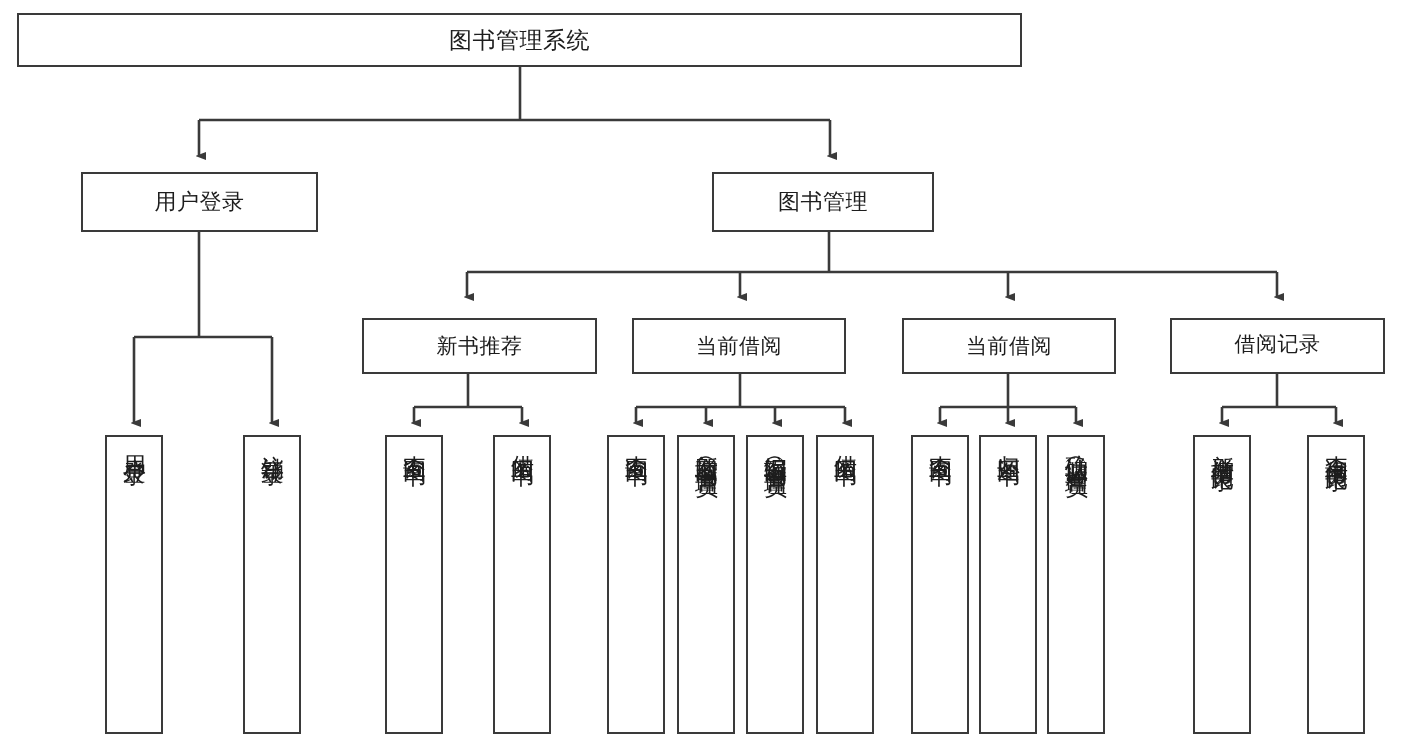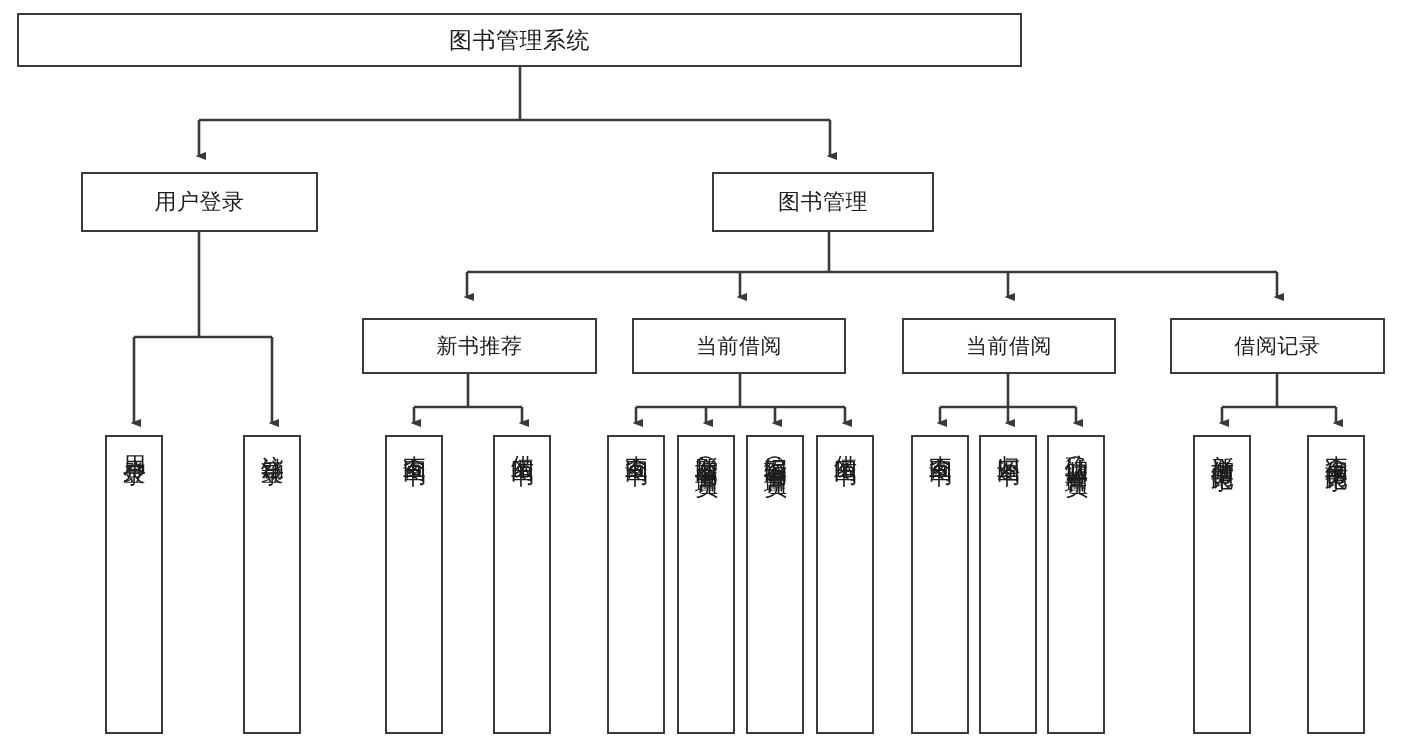--- a/index.html
+++ b/index.html
@@ -141,21 +141,21 @@
 
   <div class="node lvl3" style="left:362px; top:318px; width:235px; height:56px;">
     <span class="label">新书推荐</span>
   </div>
   <div class="node lvl3" style="left:632px; top:318px; width:214px; height:56px;">
     <span class="label">当前借阅</span>
   </div>
   <div class="node lvl3" style="left:902px; top:318px; width:214px; height:56px;">
     <span class="label">当前借阅</span>
   </div>
-  <div class="node lvl3" style="left:1170px; top:318px; width:215px; height:56px;">
+  <div class="node lvl3" style="left:1170px; top:318px; width:215px; height:56px;font-family:Liberation Mono, monospace;">
     <span class="label">借阅记录</span>
   </div>
 
   <div class="node leaf" style="left:105px; top:435px; width:58px; height:299px;">
     <span class="label">用户登录</span>
   </div>
   <div class="node leaf" style="left:243px; top:435px; width:58px; height:299px;">
     <span class="label">注销登录</span>
   </div>
 

